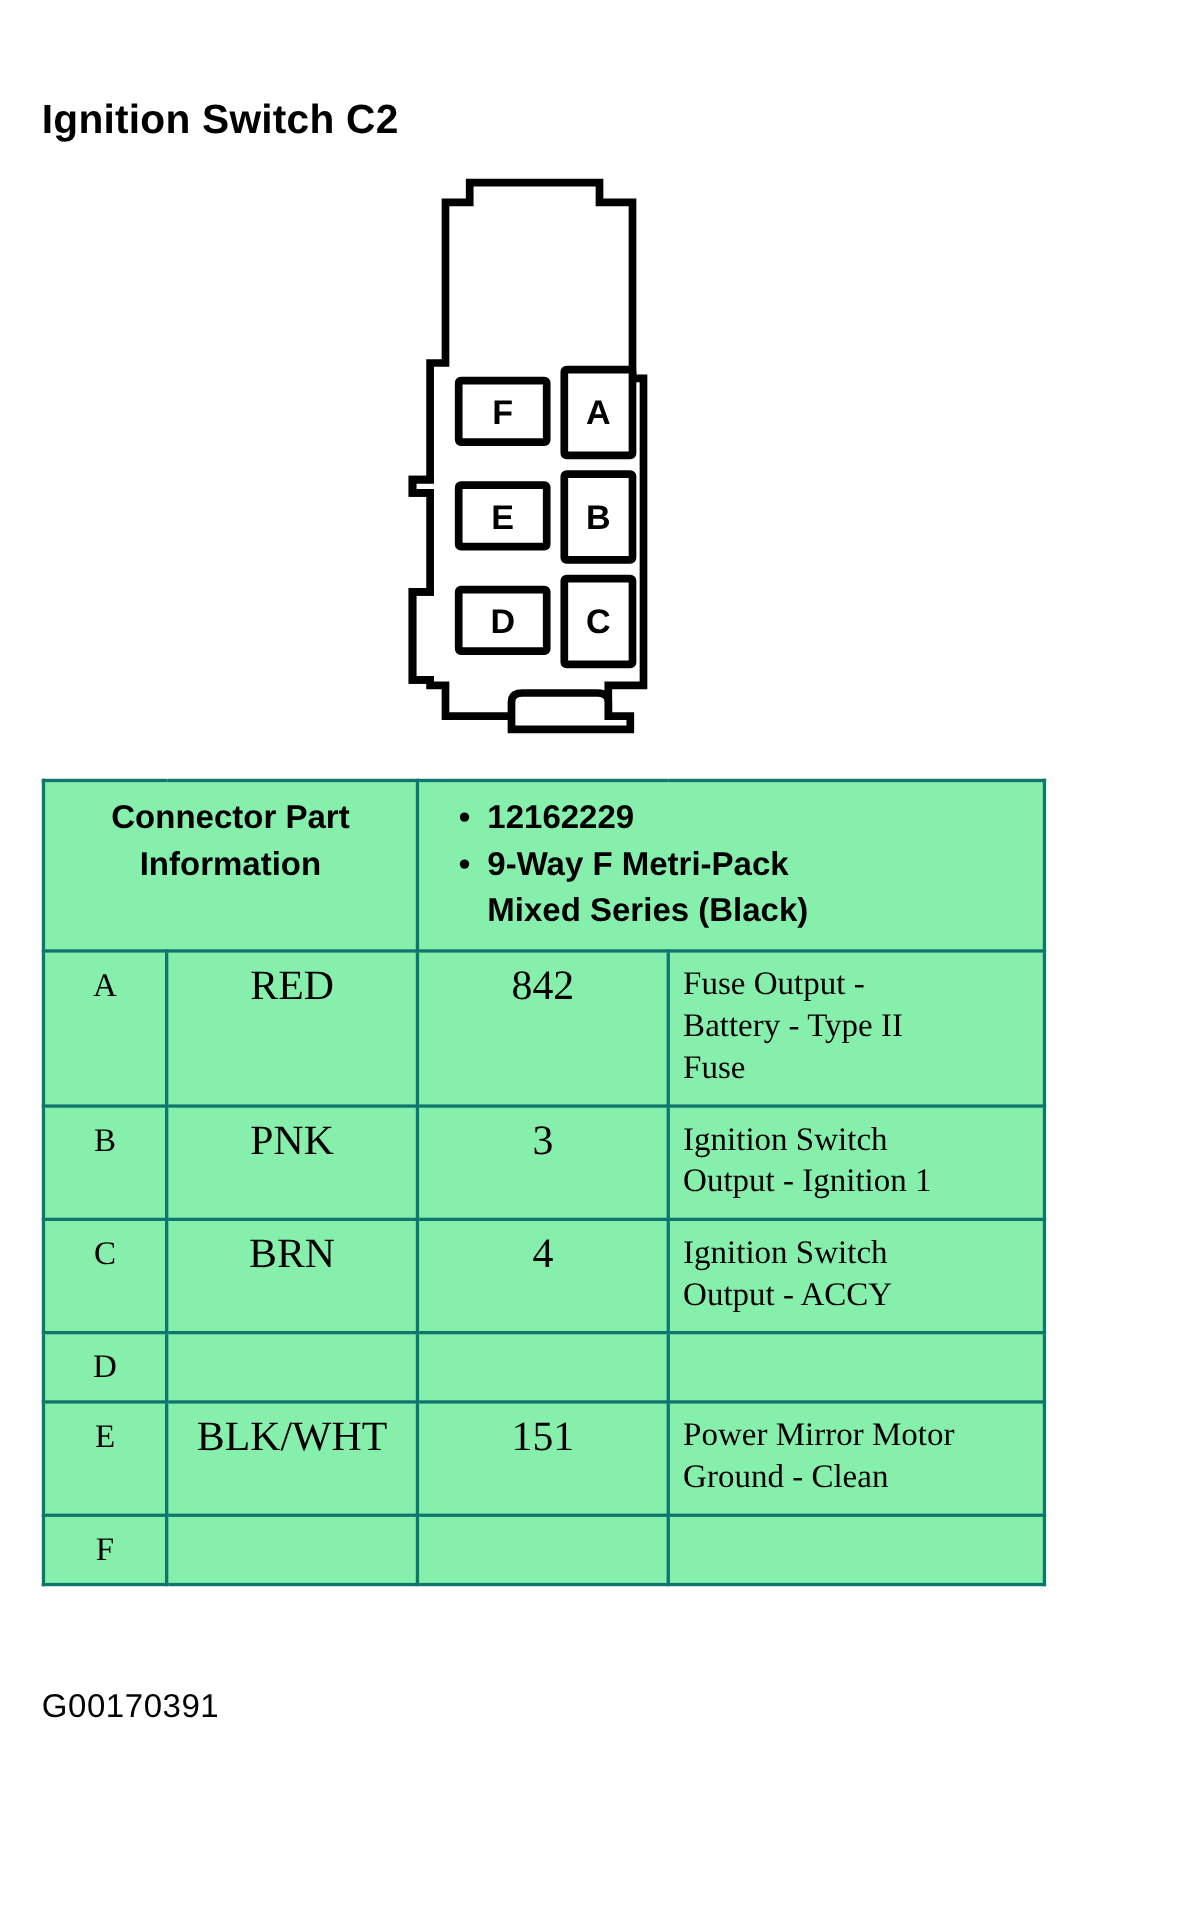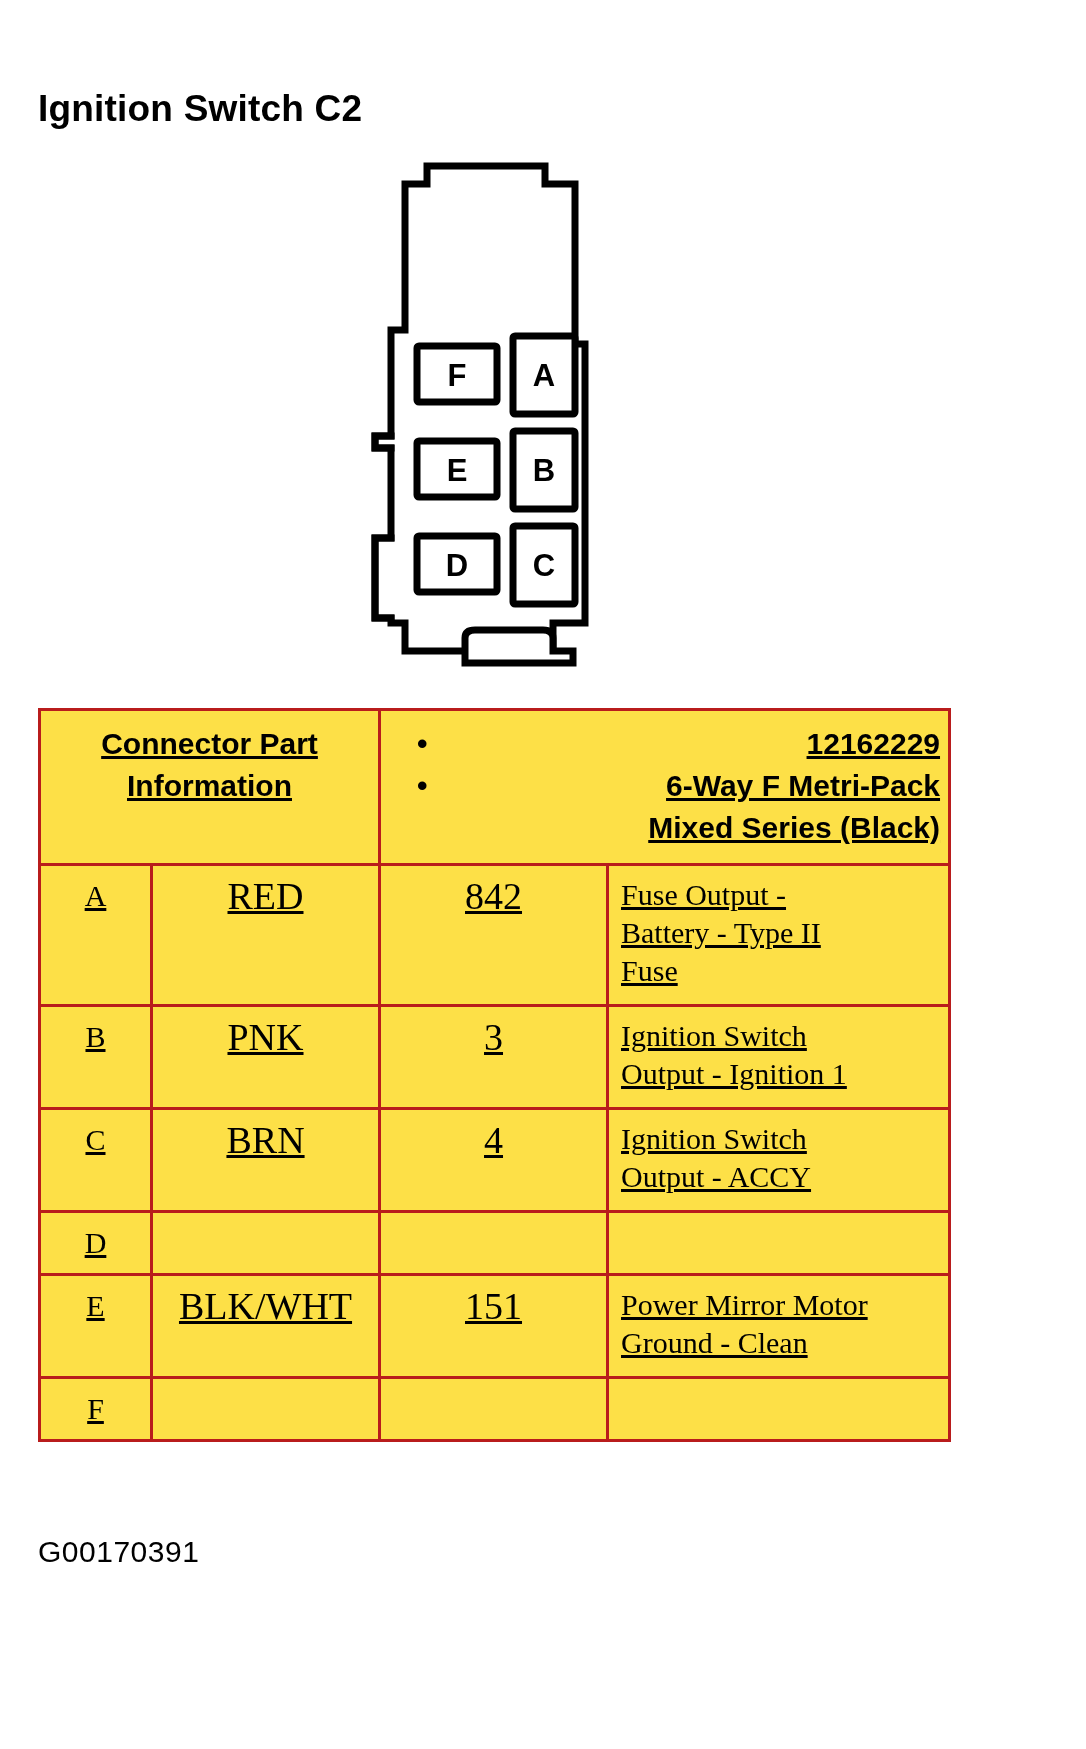--- a/index.html
+++ b/index.html
@@ -63,25 +63,24 @@
   .pin-table {
     position: absolute;
     left: 38px;
     top: 678px;
     width: 910px;
     border-collapse: collapse;
     table-layout: fixed;
     background: #ffffff;
   }
   .pin-table td, .pin-table th {
-    border: 3px solid #b91c1c;
+    border: 3px solid #0f766e;
     padding: 0;
     vertical-align: top;
-    background: #fde047;
-    text-decoration: underline;
+    background: #86efac;
   }
 
   
   .cpi-label {
     font-family: "Liberation Sans", sans-serif;
     font-weight: bold;
     font-size: 30px;
     line-height: 42px;
     text-align: center;
     padding: 12px 6px 14px 6px !important;
@@ -94,21 +93,21 @@
     padding: 0;
     list-style: none;
   }
   .cpi-list li {
     font-family: "Liberation Sans", sans-serif;
     font-weight: bold;
     font-size: 30px;
     line-height: 42px;
     position: relative;
     padding-left: 26px;
-    text-align: right;
+    text-align: left;
   }
   .cpi-list li::before {
     content: "\2022";
     position: absolute;
     left: 0;
     top: 0;
     font-size: 30px;
     line-height: 42px;
   }
   .cpi-list li .cont {
@@ -254,21 +253,21 @@
         <td class="cpi-label" colspan="2">
           <div>Connector Part</div>
           <div>Information</div>
         </td>
         <td class="cpi-list" colspan="2">
           <ul>
             <li>
               <span>12162229</span>
             </li>
             <li>
-              <span>6-Way F Metri-Pack</span>
+              <span>9-Way F Metri-Pack</span>
               <span class="cont">Mixed Series (Black)</span>
             </li>
           </ul>
         </td>
       </tr>
 
 
       <tr>
         <td class="cell-pin">A</td>
         <td class="cell-color">RED</td>

